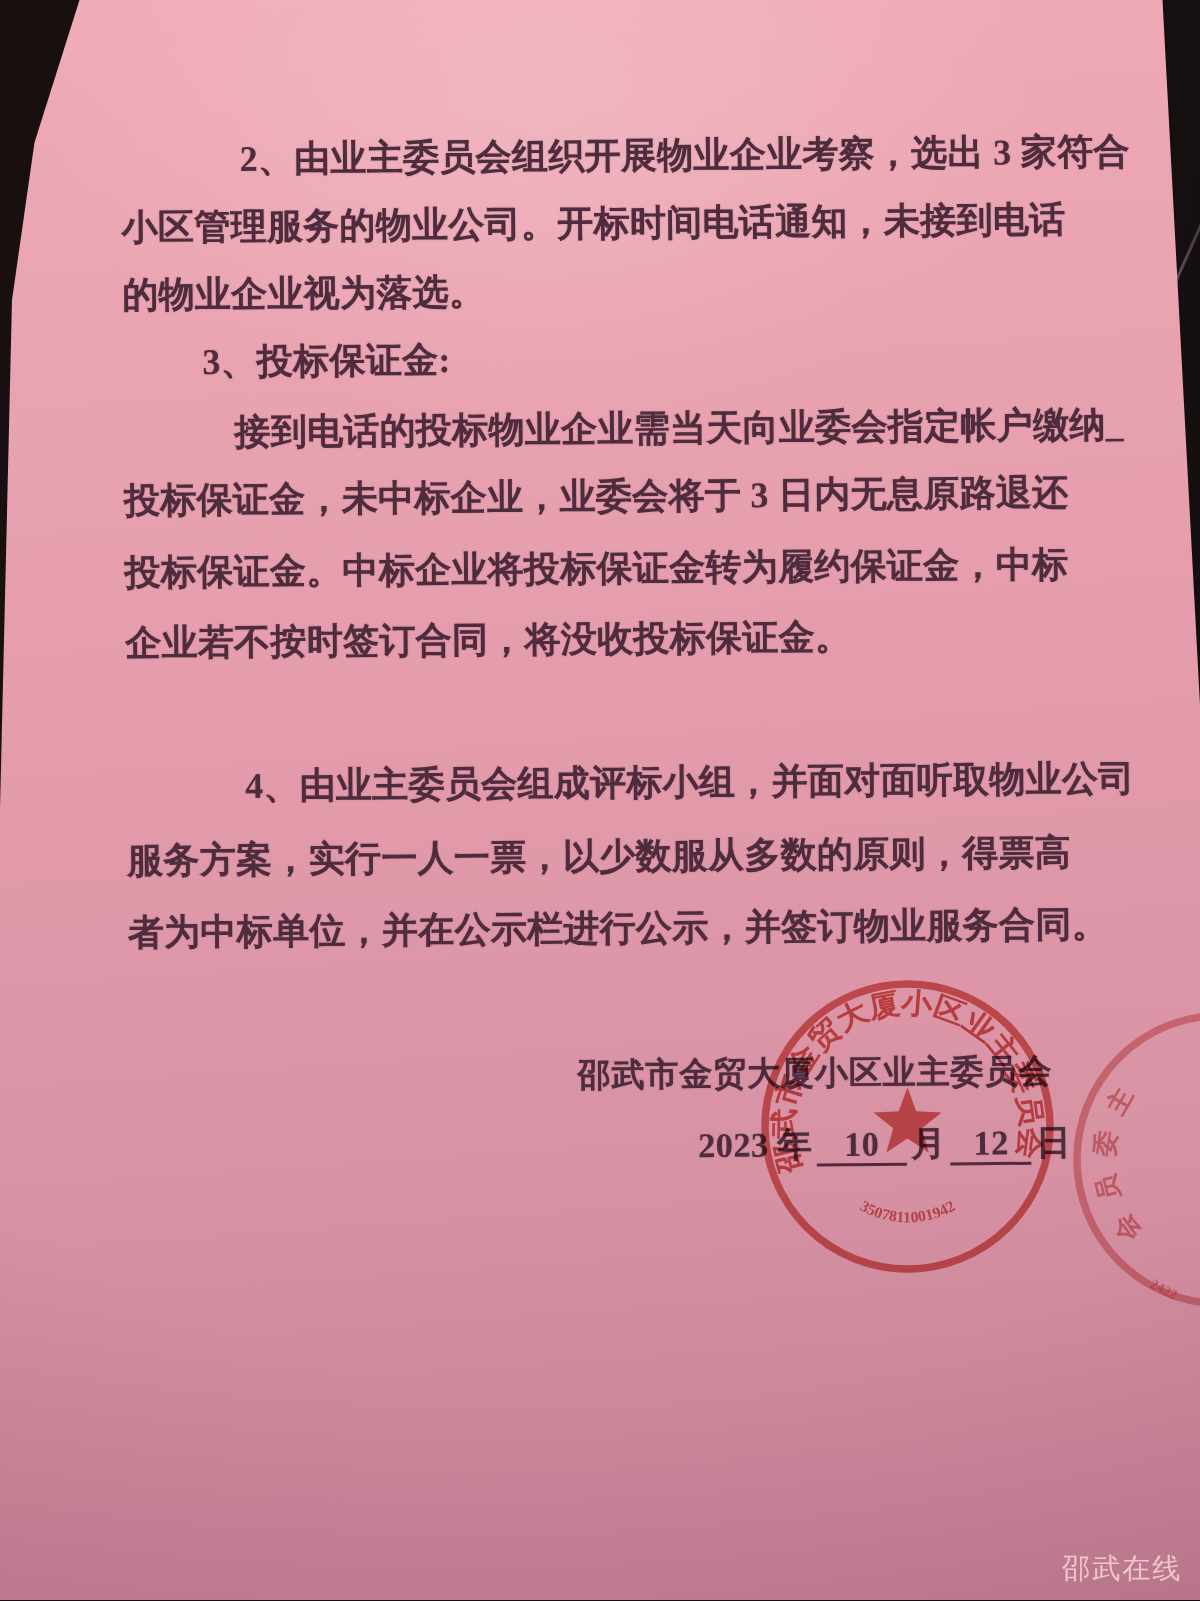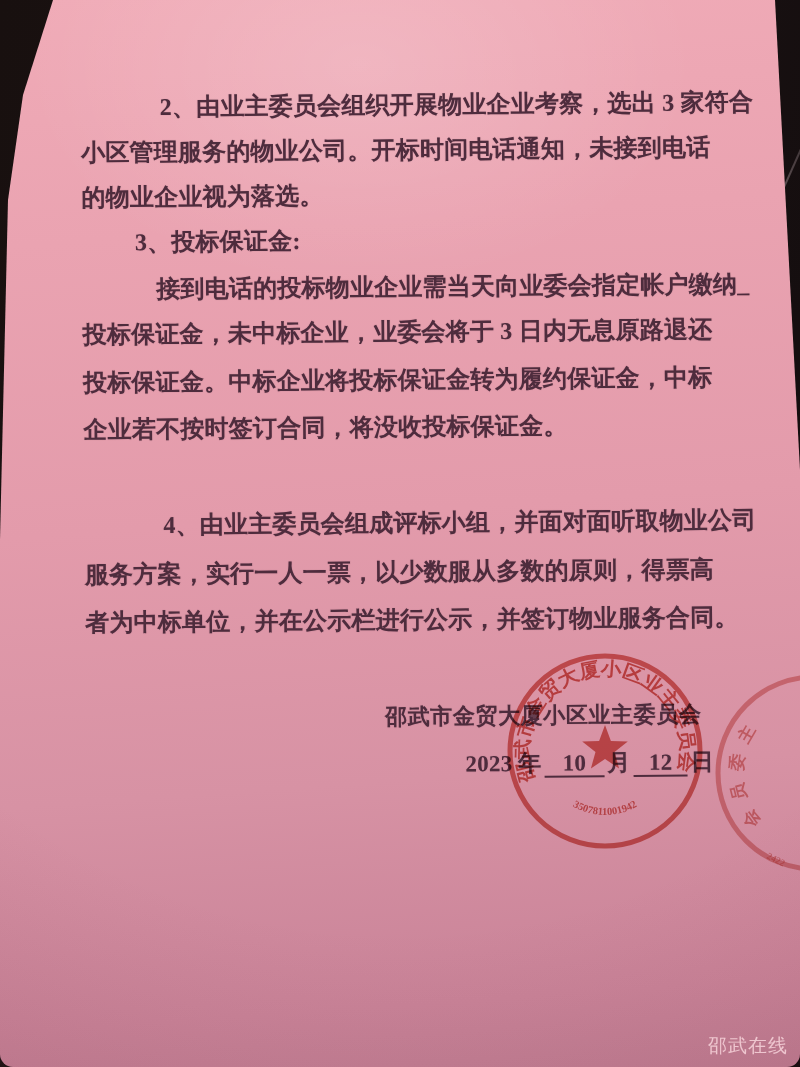--- a/index.html
+++ b/index.html
@@ -10,21 +10,20 @@
   }
   .bg-streak{
     position:absolute;right:14px;top:70px;width:2px;height:230px;
     background:linear-gradient(rgba(150,135,140,0), rgba(170,150,155,0.45), rgba(150,135,140,0));
     transform:rotate(24deg);
   }
   .paper{
     position:absolute;inset:0;
     clip-path:polygon(53px 0,775px 0,800px 470px,800px 1067px,0 1067px,0 540px,8px 200px,23px 95px);
     background:linear-gradient(176deg,#f0abb7 0%,#eaa3b1 22%,#e39bab 48%,#d792a4 72%,#c98398 92%,#c07d92 100%);
-    border-radius:13px;
   }
   .sheen{
     position:absolute;inset:0;pointer-events:none;
     background:radial-gradient(60% 30% at 45% 6%, rgba(255,255,255,0.16), rgba(255,255,255,0) 70%);
   }
   .vignette{
     position:absolute;inset:0;pointer-events:none;
     background:radial-gradient(140% 95% at 50% 35%, rgba(0,0,0,0) 55%, rgba(110,40,60,0.20) 100%);
   }
   .edge-line{position:absolute;transform-origin:top center;}

